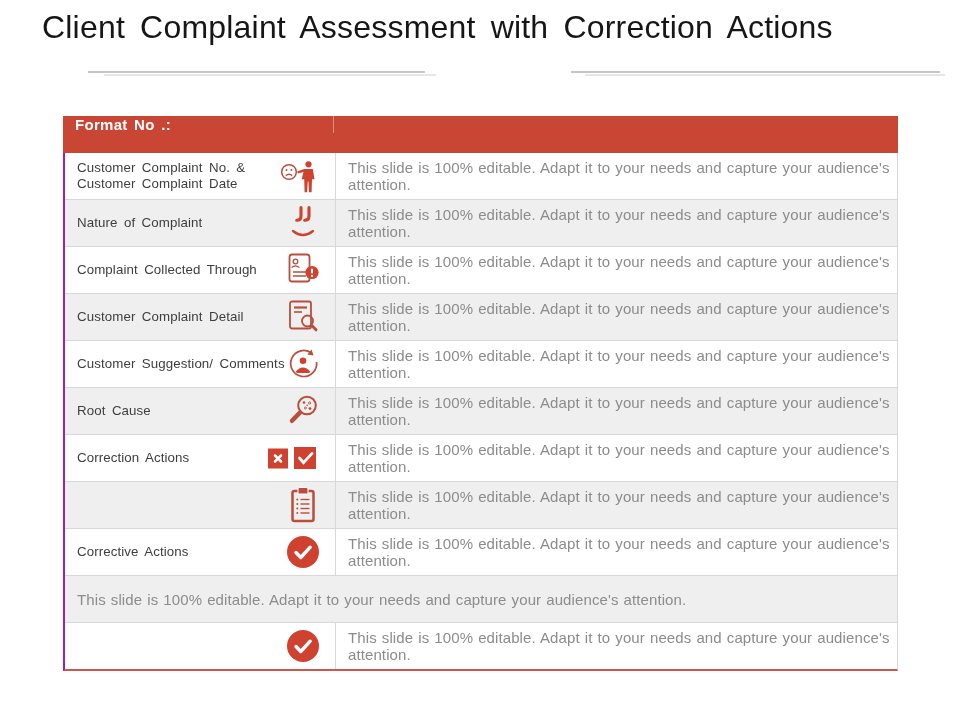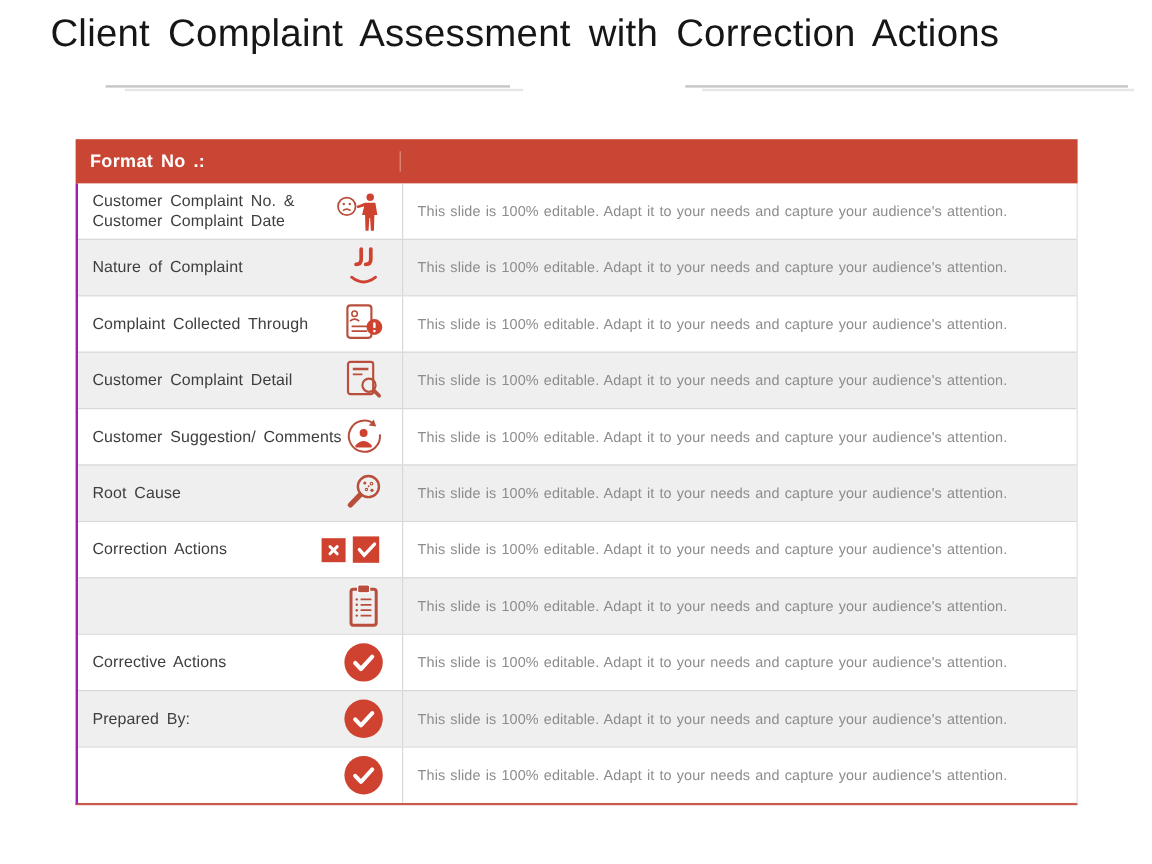--- a/index.html
+++ b/index.html
@@ -16,21 +16,21 @@
   .rule.light{background:#e6e6e6;height:2px;}
   .rule-l-dark{left:88px;top:71px;width:337px;}
   .rule-l-light{left:104px;top:74px;width:332px;}
   .rule-r-dark{left:571px;top:71px;width:369px;}
   .rule-r-light{left:585px;top:74px;width:360px;}
 
   .table{
     position:absolute;left:63px;top:116px;width:835px;
   }
   .thead{
-    height:37px;background:#c94634;display:flex;align-items:center;
+    height:37px;background:#c94634;display:flex;align-items:flex-start;
   }
   .thead-left{
     width:271px;box-sizing:border-box;border-right:1px solid #dd9082;
     display:flex;align-items:center;padding-left:12px;
   }
   .thead-left span{
     color:#ffffff;font-size:15px;font-weight:bold;letter-spacing:0.3px;word-spacing:2px;
   }
   .thead-right{flex:1;}
   .tbody{
@@ -46,21 +46,21 @@
   }
   .label{
     font-size:13.3px;color:#3e3e3e;line-height:16px;
     word-spacing:2.6px;letter-spacing:0.1px;white-space:pre-line;width:212px;
   }
   .icon-box{
     position:absolute;right:14px;top:50%;transform:translateY(-50%);
     display:flex;align-items:center;justify-content:center;min-width:36px;
   }
   .cell-right{flex:1;display:flex;align-items:center;padding-left:12px;box-sizing:border-box;}
-  .desc{font-size:12px;color:#8c8c8c;word-spacing:0.8px;letter-spacing:0.1px;}
+  .desc{font-size:15px;color:#8c8c8c;word-spacing:0.8px;letter-spacing:0.1px;}
   svg{display:block;}
 </style>
 </head>
 <body>
 
 <div class="slide">
   <h1 class="title">Client Complaint Assessment with Correction Actions</h1>
   <div class="rule rule-l-dark"></div>
   <div class="rule light rule-l-light"></div>
   <div class="rule rule-r-dark"></div>
@@ -244,42 +244,33 @@
                 <path d="M11 18.5 l4.8 5 l9.4 -10.3" fill="none" stroke="#ffffff" stroke-width="3.4" stroke-linecap="round" stroke-linejoin="round"></path>
               </svg>
             </div>
     </div>
     <div class="cell-right">
       <div class="desc">This slide is 100% editable. Adapt it to your needs and capture your audience's attention.</div>
     </div>
   </div>
 
   <div class="row">
-    <div class="cell-left">
-      <div class="label">Prepared By:</div>
+    <div class="cell-right">
+      <div class="desc">This slide is 100% editable. Adapt it to your needs and capture your audience's attention.</div>
+    </div>
+  </div>
+
+  <div class="row">
+    <div class="cell-left">
       <div class="icon-box">
               <svg width="36" height="36" viewBox="0 0 36 36">
                 <circle cx="18" cy="18" r="16" fill="#cf4230"></circle>
                 <path d="M11 18.5 l4.8 5 l9.4 -10.3" fill="none" stroke="#ffffff" stroke-width="3.4" stroke-linecap="round" stroke-linejoin="round"></path>
               </svg>
             </div>
     </div>
     <div class="cell-right">
       <div class="desc">This slide is 100% editable. Adapt it to your needs and capture your audience's attention.</div>
     </div>
   </div>
-
-  <div class="row">
-    <div class="cell-left">
-      <div class="icon-box">
-              <svg width="36" height="36" viewBox="0 0 36 36">
-                <circle cx="18" cy="18" r="16" fill="#cf4230"></circle>
-                <path d="M11 18.5 l4.8 5 l9.4 -10.3" fill="none" stroke="#ffffff" stroke-width="3.4" stroke-linecap="round" stroke-linejoin="round"></path>
-              </svg>
-            </div>
-    </div>
-    <div class="cell-right">
-      <div class="desc">This slide is 100% editable. Adapt it to your needs and capture your audience's attention.</div>
-    </div>
-  </div>
 </div>
   </div>
 </div>
 
 </body></html>

